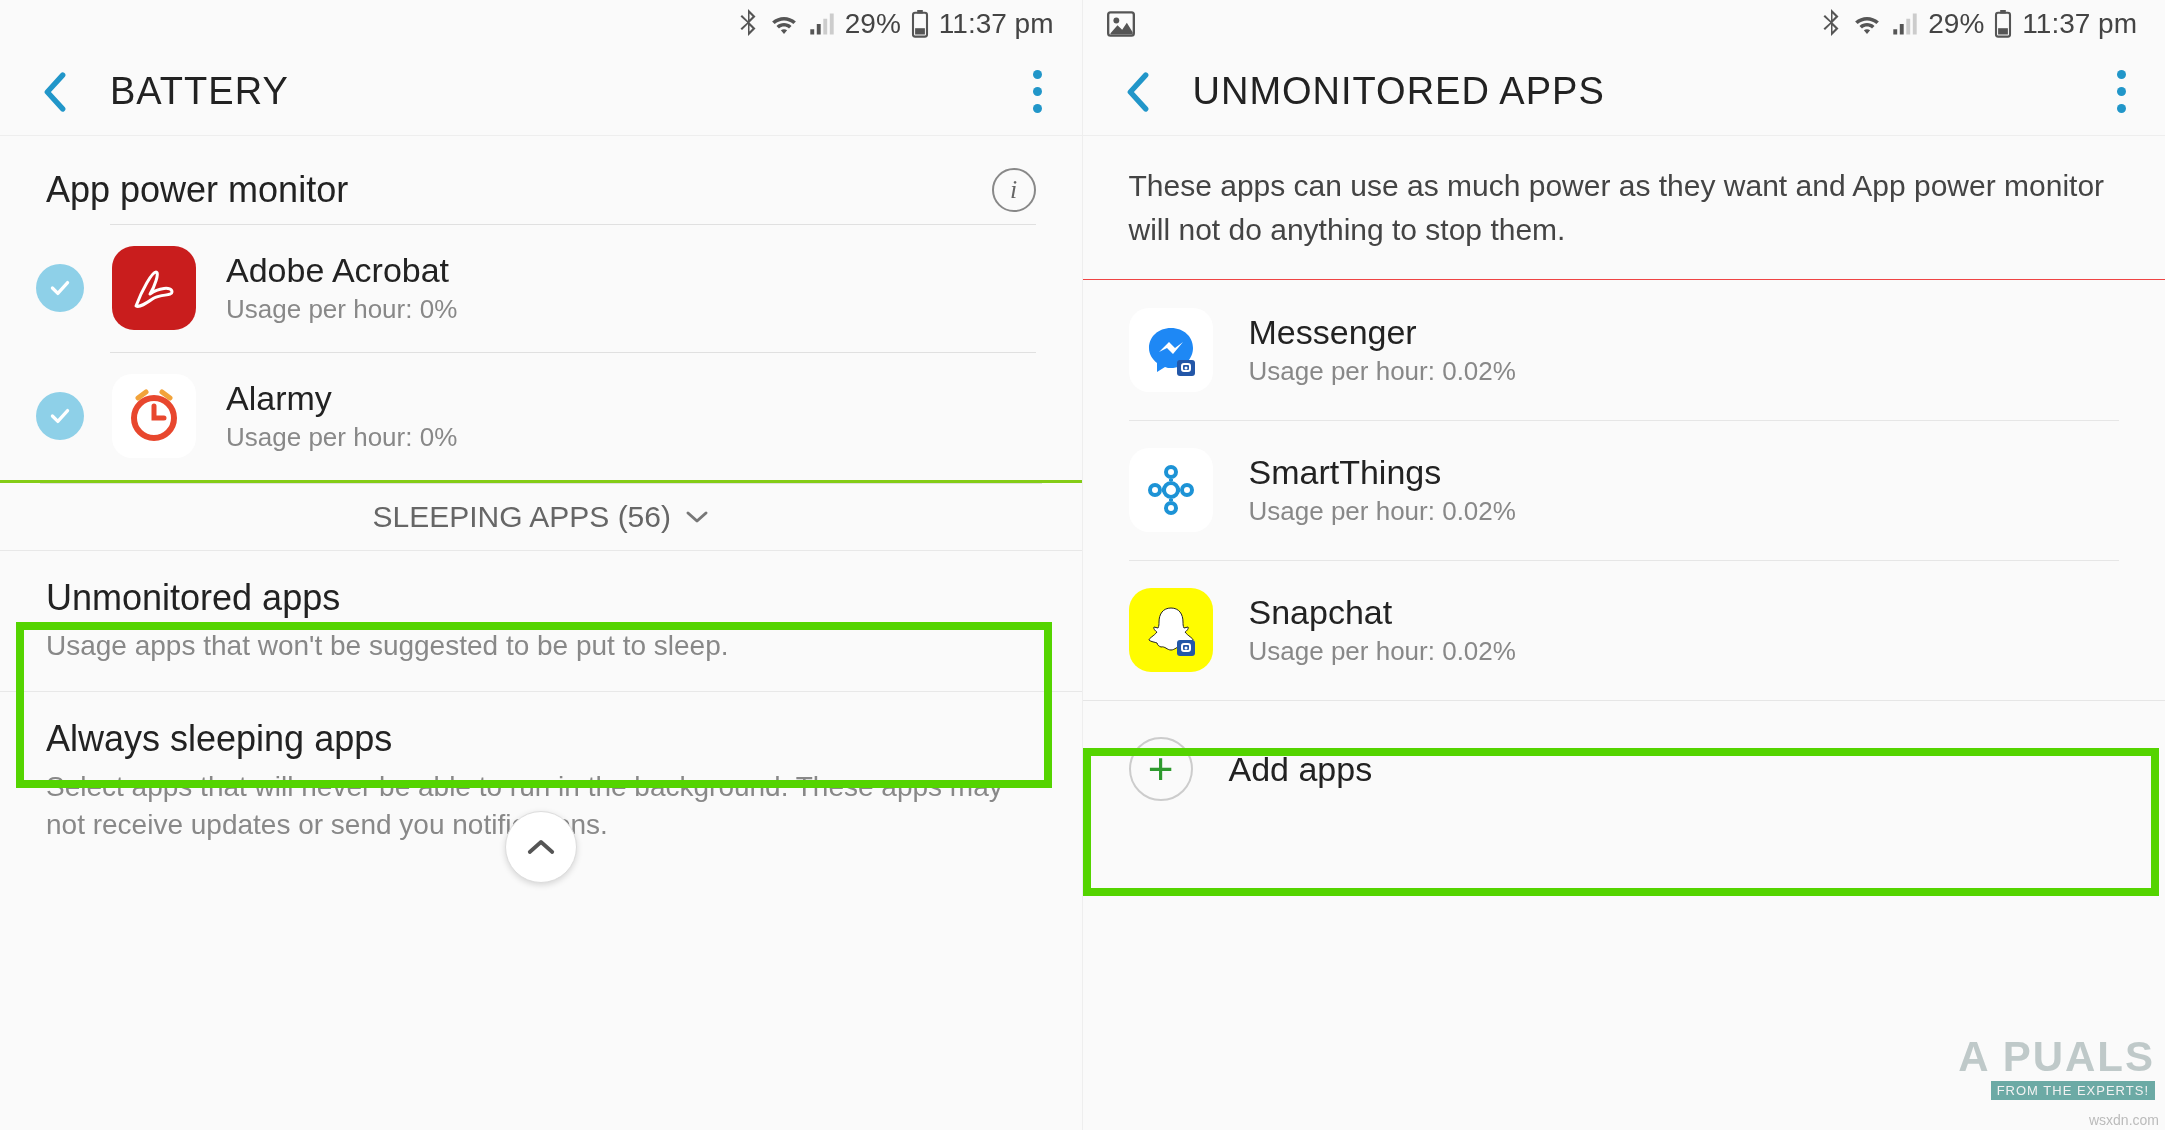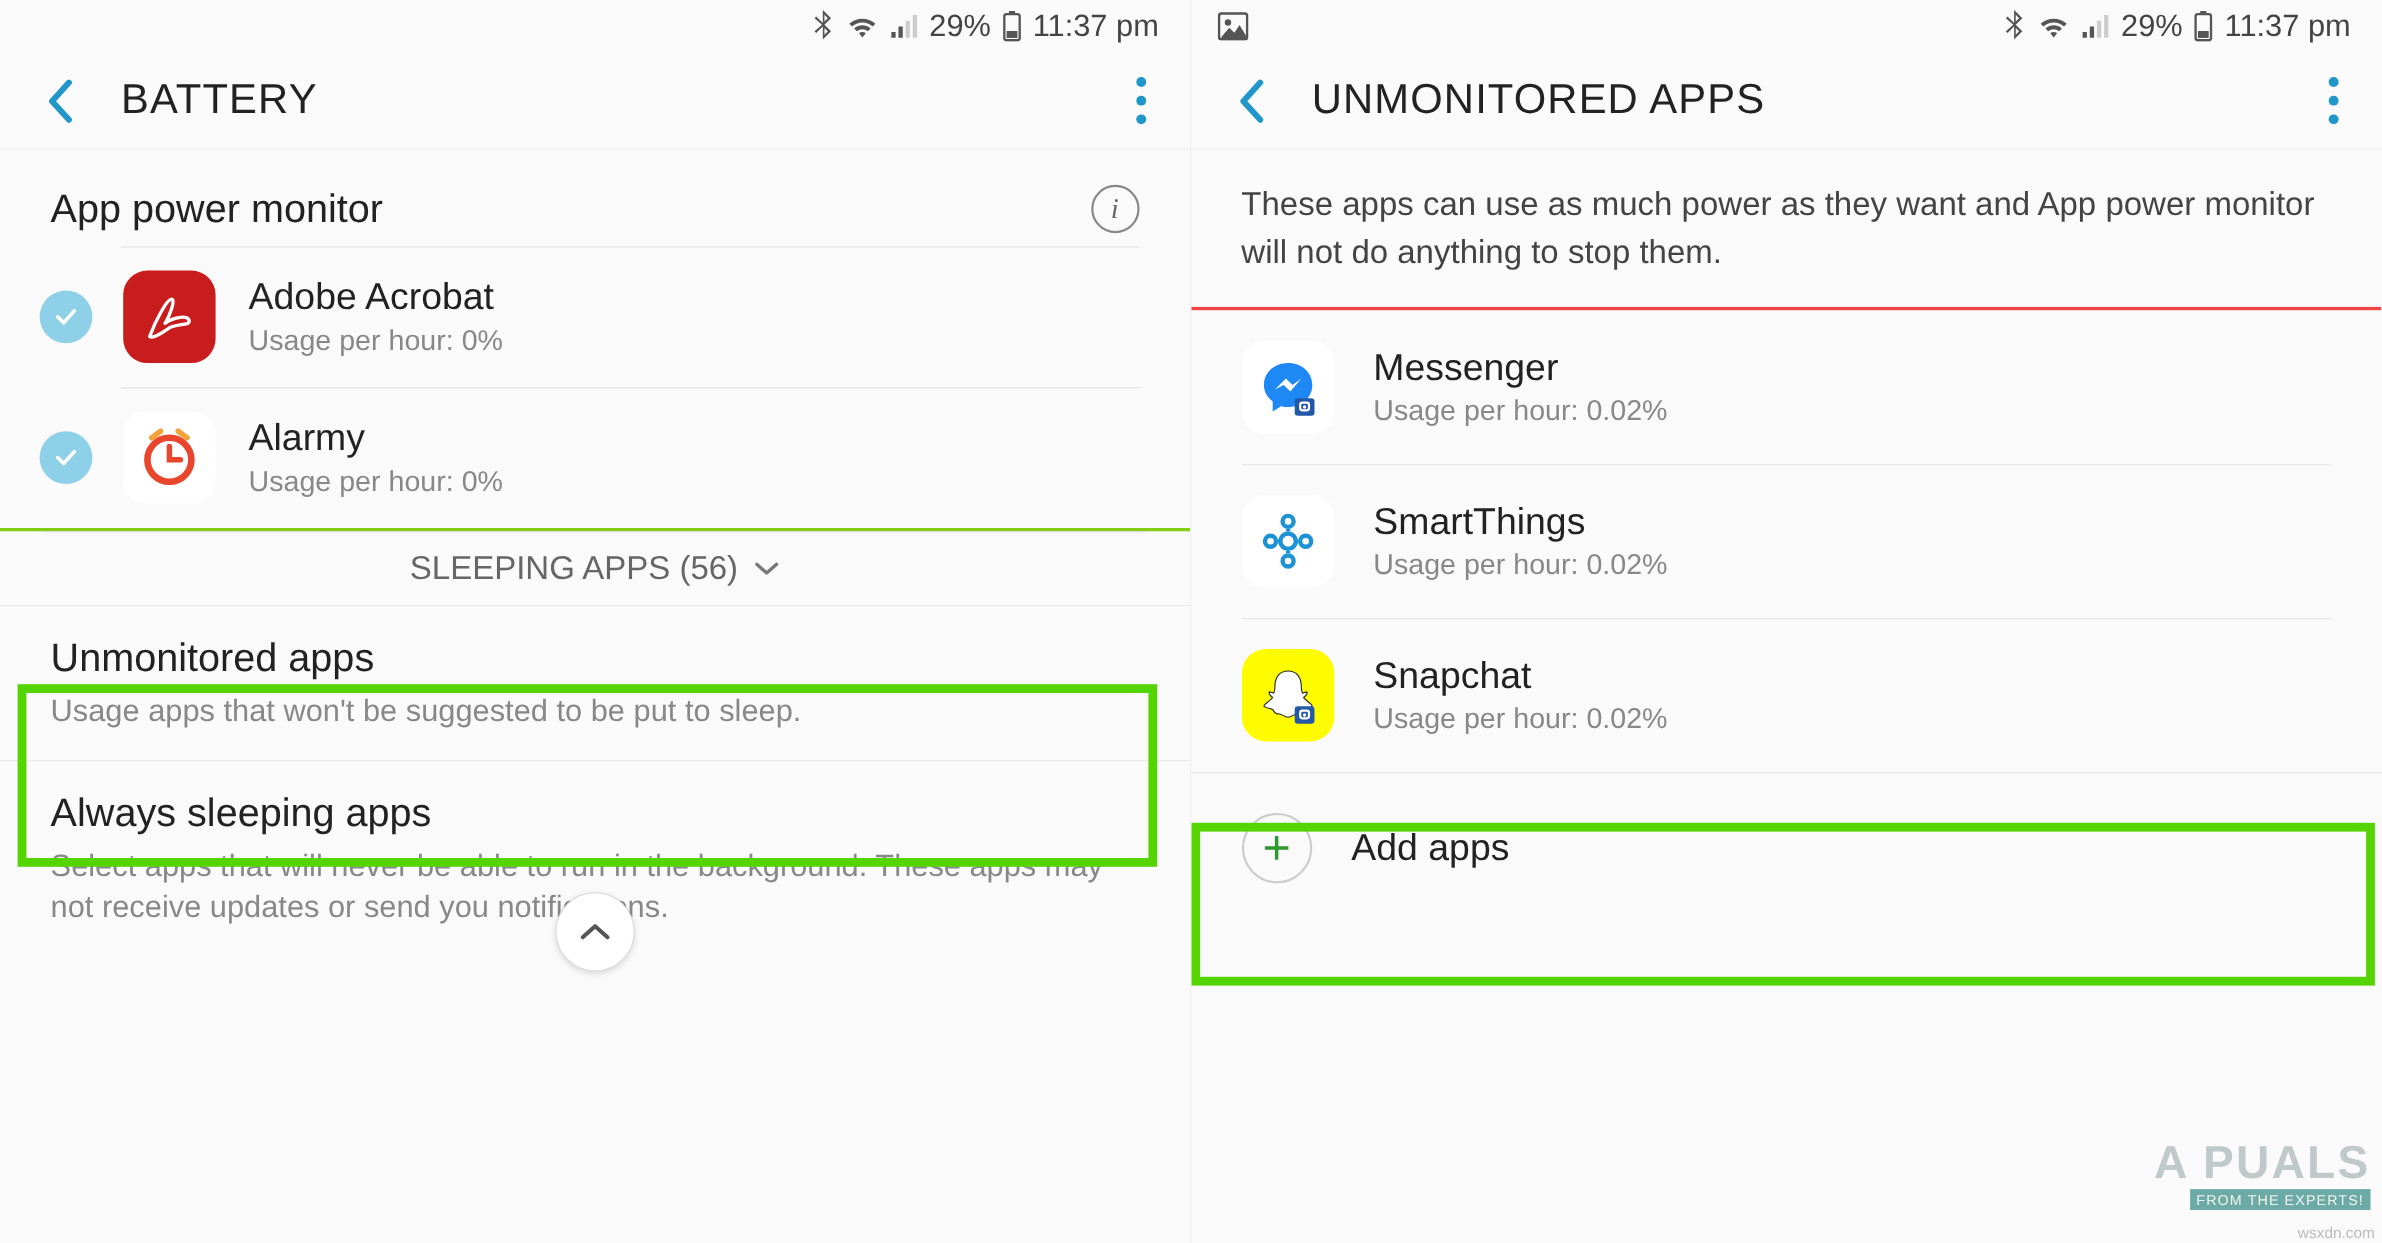--- a/index.html
+++ b/index.html
@@ -137,21 +137,21 @@
     bottom:-14px;
     width:72px;height:72px;border-radius:50%;
     background:#fff; border:1px solid #ddd;
     display:flex;align-items:center;justify-content:center;
     box-shadow:0 2px 6px rgba(0,0,0,.15);
   }
   
   .desc {
     padding: 28px 46px 28px 46px;
     font-size:30px; color:#444; line-height:1.45;
-    border-bottom:3px solid #ef4444;
+    border-bottom:1px solid #ef4444;
   }
   .right-app-row {
     display:flex;align-items:center;
     padding: 28px 46px 28px 46px;
     position:relative;
   }
   .right-app-row + .right-app-row::before {
     content:"";position:absolute;top:0;left:46px;right:46px;height:1px;background:#e6e6e6;
   }
   .right-app-row .app-icon { margin-right:36px;}

